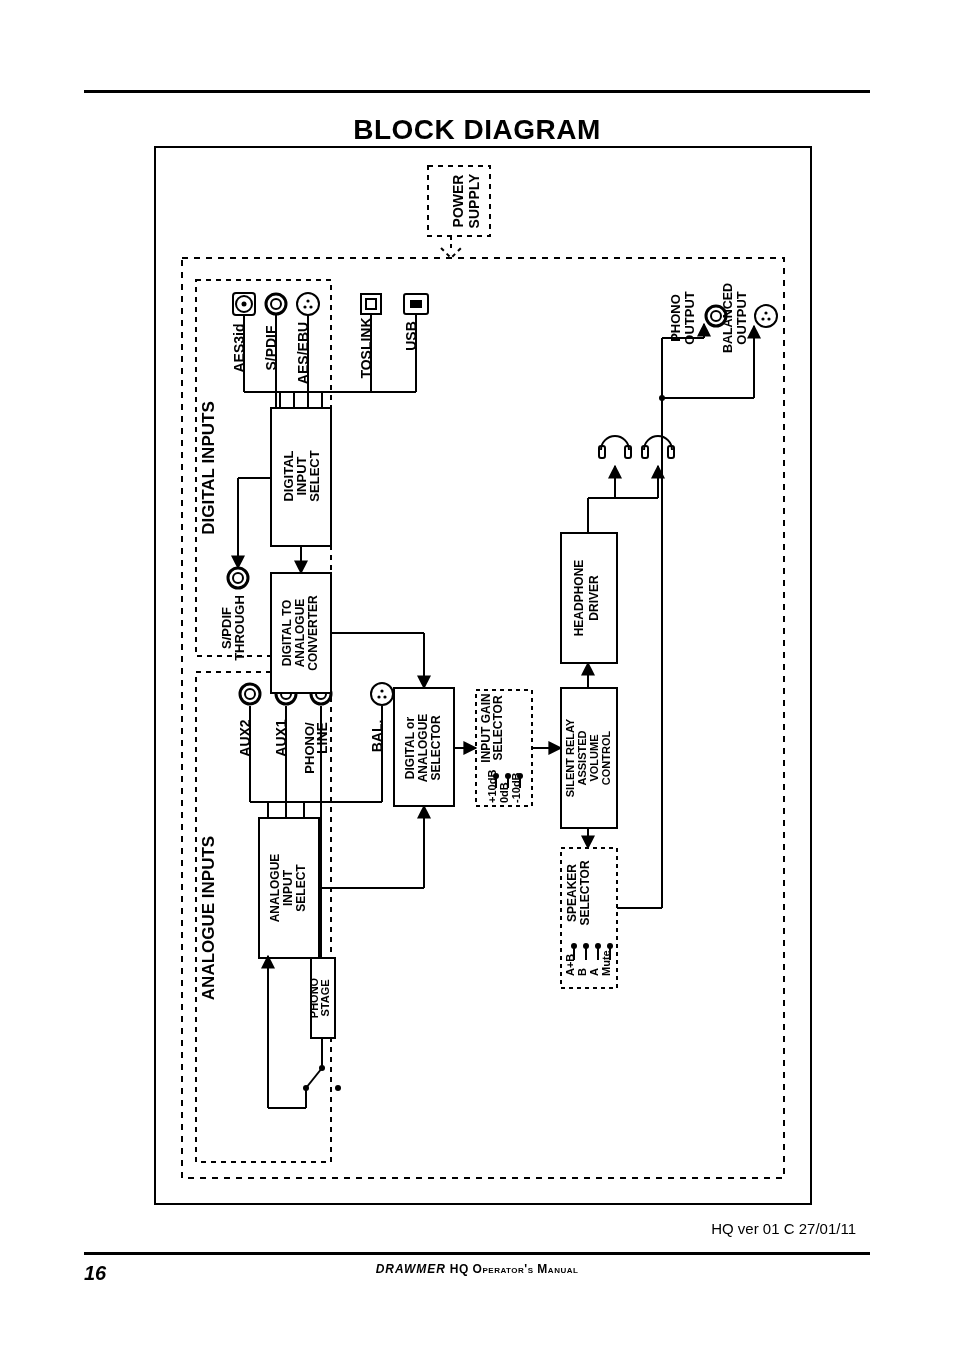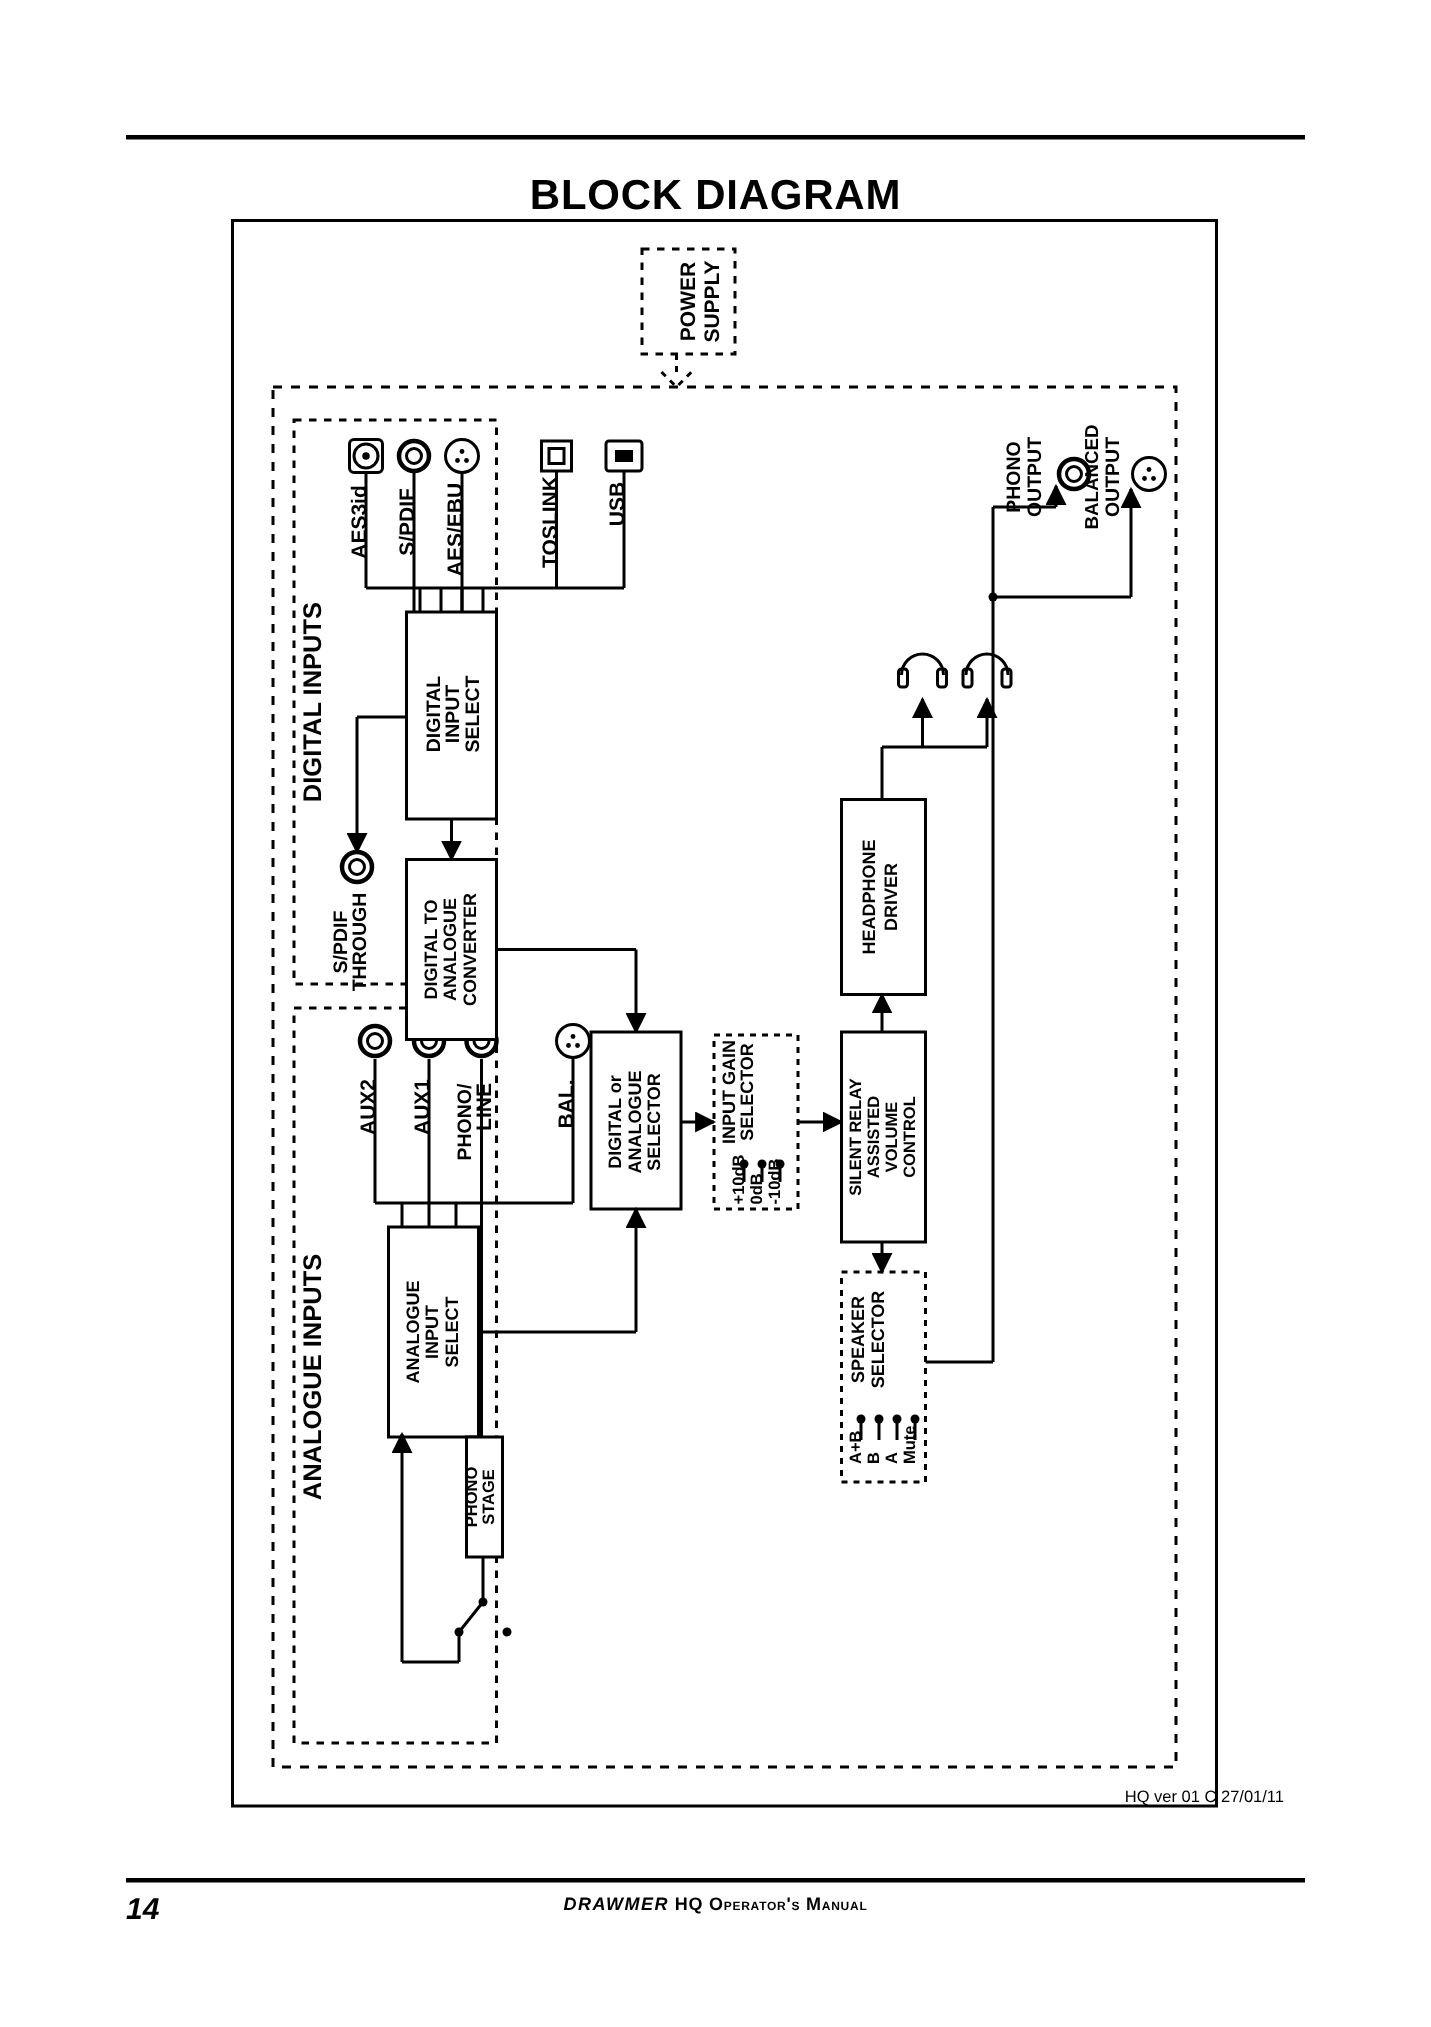--- a/index.html
+++ b/index.html
@@ -1,21 +1,21 @@
 <!DOCTYPE html>
 <html><head>
 <meta charset="utf-8">
 <style>
   html,body{margin:0;padding:0;background:#fff;font-family:Arial,Helvetica,sans-serif;}
   .page{width:954px;height:1351px;position:relative;margin:0 auto;background:#fff;}
   .hr-top{position:absolute;left:84px;right:84px;top:90px;border-top:3px solid #000;}
   .title{position:absolute;left:0;right:0;top:114px;text-align:center;font-weight:900;font-size:28px;letter-spacing:.5px;}
   .outer-frame{position:absolute;left:154px;top:146px;width:654px;height:1055px;border:2px solid #000;}
   .svgwrap{position:absolute;inset:0;}
-  .footer-ver{position:absolute;right:98px;top:1192px;font-size:11px;}
+  .footer-ver{position:absolute;right:98px;top:1220px;font-size:15px;}
   .hr-bot{position:absolute;left:84px;right:84px;top:1252px;border-top:3px solid #000;}
   .footer-pg{position:absolute;left:84px;top:1262px;font-size:20px;font-style:italic;font-weight:700;}
   .footer-man{position:absolute;left:0;right:0;top:1262px;text-align:center;font-size:12px;}
   .footer-man .brand{font-weight:900;font-style:italic;letter-spacing:1px;}
   .footer-man .rest{font-weight:700;font-variant:small-caps;letter-spacing:.5px;}
   svg text{font-family:Arial,Helvetica,sans-serif;font-weight:700;}
 </style>
 </head>
 <body>
 <div class="page">
@@ -261,18 +261,18 @@
         </g>
   <line x1="506" y1="250" x2="598" y2="250" stroke="#000" stroke-width="2"></line>
   <line x1="598" y1="250" x2="598" y2="178" stroke="#000" stroke-width="2" marker-end="url(#ah)"></line>
   <circle cx="506" cy="250" r="3" fill="#000"></circle>
 
 </svg>
 </div>
 
 <div class="footer-ver">HQ ver 01  C  27/01/11</div>
 <div class="hr-bot"></div>
-<div class="footer-pg">14</div>
+<div class="footer-pg">16</div>
 <div class="footer-man">
   <span class="brand">DRAWMER</span><span class="rest"> HQ Operator's Manual</span>
 </div>
 
 </div>
 
 </body></html>

